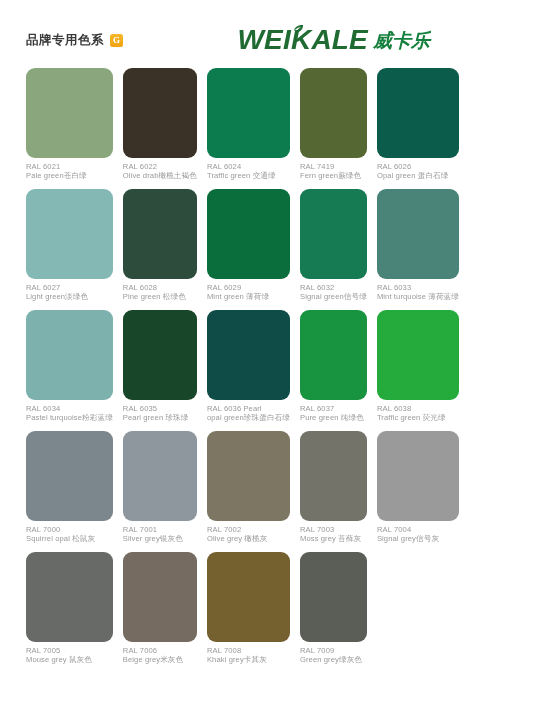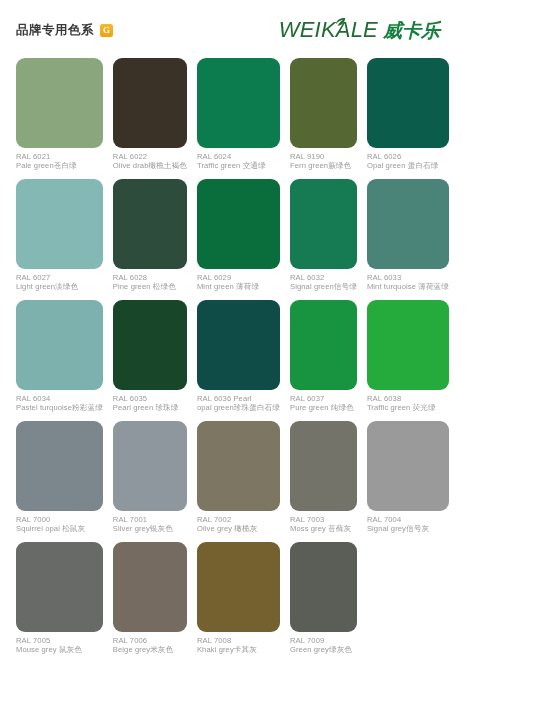--- a/index.html
+++ b/index.html
@@ -12,21 +12,21 @@
     height: 720px;
     font-family: "Liberation Sans", "DejaVu Sans", sans-serif;
     -webkit-font-smoothing: antialiased;
     overflow: hidden;
   }
   .page {
     position: relative;
     width: 456px;
     height: 720px;
     box-sizing: border-box;
-    padding: 2px;
+    padding: 12px;
   }
 
   
   .header {
     position: relative;
     height: 56px;
     padding: 0 14px;
     display: flex;
     align-items: center;
     justify-content: space-between;
@@ -57,22 +57,22 @@
     line-height: 1;
     font-family: "Liberation Serif", serif;
   }
   .logo {
     display: flex;
     align-items: center;
     gap: 5px;
     position: relative;
   }
   .logo-en {
-    font-size: 22px;
-    font-weight: normal;
+    font-size: 28px;
+    font-weight: bold;
     font-style: italic;
     color: #1f6b32;
     letter-spacing: 0.2px;
     line-height: 1;
     position: relative;
   }
   .logo-leaf {
     position: absolute;
     left: 56px;
     top: -5px;
@@ -165,21 +165,21 @@
     <div class="cell">
       <div class="chip" style="background-color:#0c7c4f;"></div>
       <div class="cell-labels">
         <span class="code">RAL 6024</span>
         <span class="name">Traffic green 交通绿</span>
       </div>
     </div>
     <div class="cell">
       <div class="chip" style="background-color:#556733;"></div>
       <div class="cell-labels">
-        <span class="code">RAL 9190</span>
+        <span class="code">RAL 7419</span>
         <span class="name">Fern green蕨绿色</span>
       </div>
     </div>
 
     <div class="cell">
       <div class="chip" style="background-color:#0c5c4c;"></div>
       <div class="cell-labels">
         <span class="code">RAL 6026</span>
         <span class="name">Opal green 蛋白石绿</span>
       </div>

